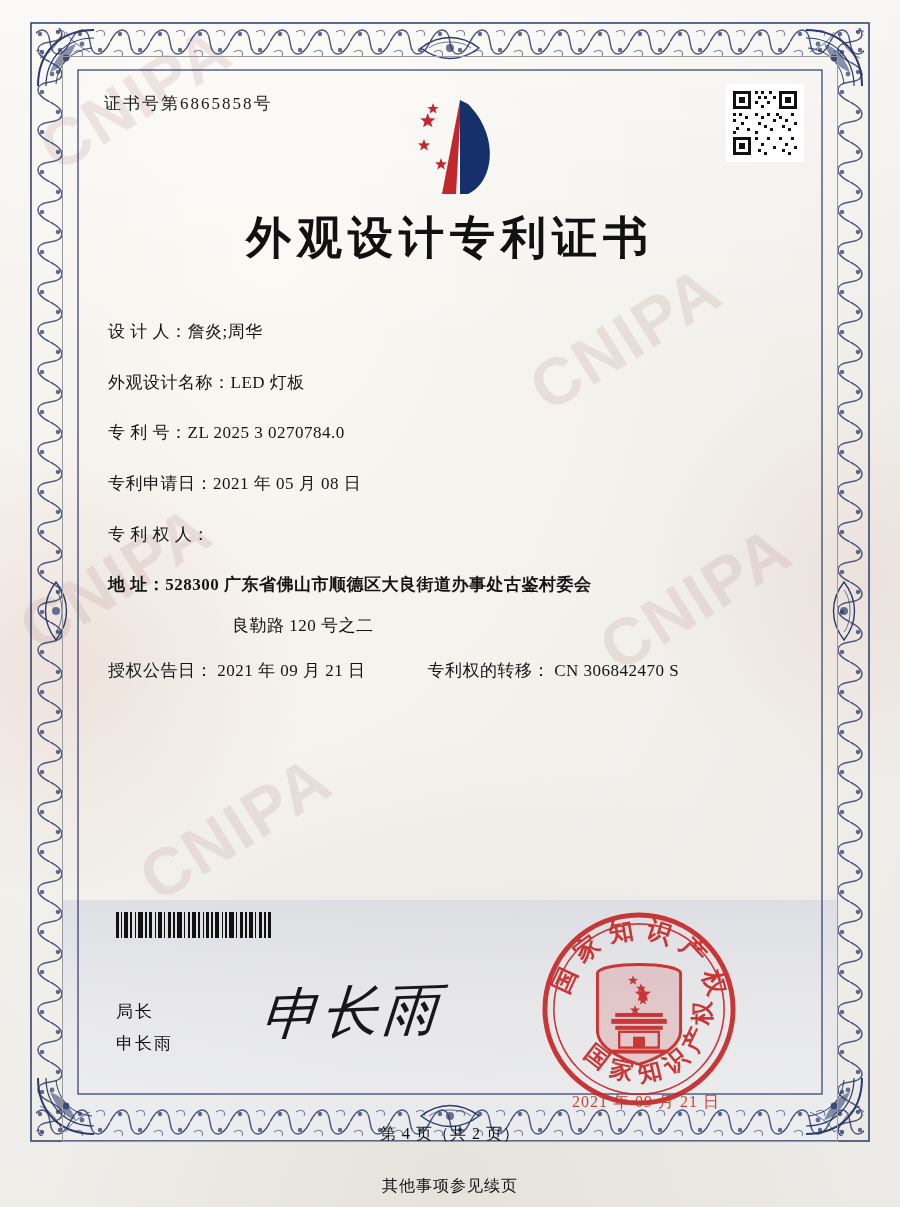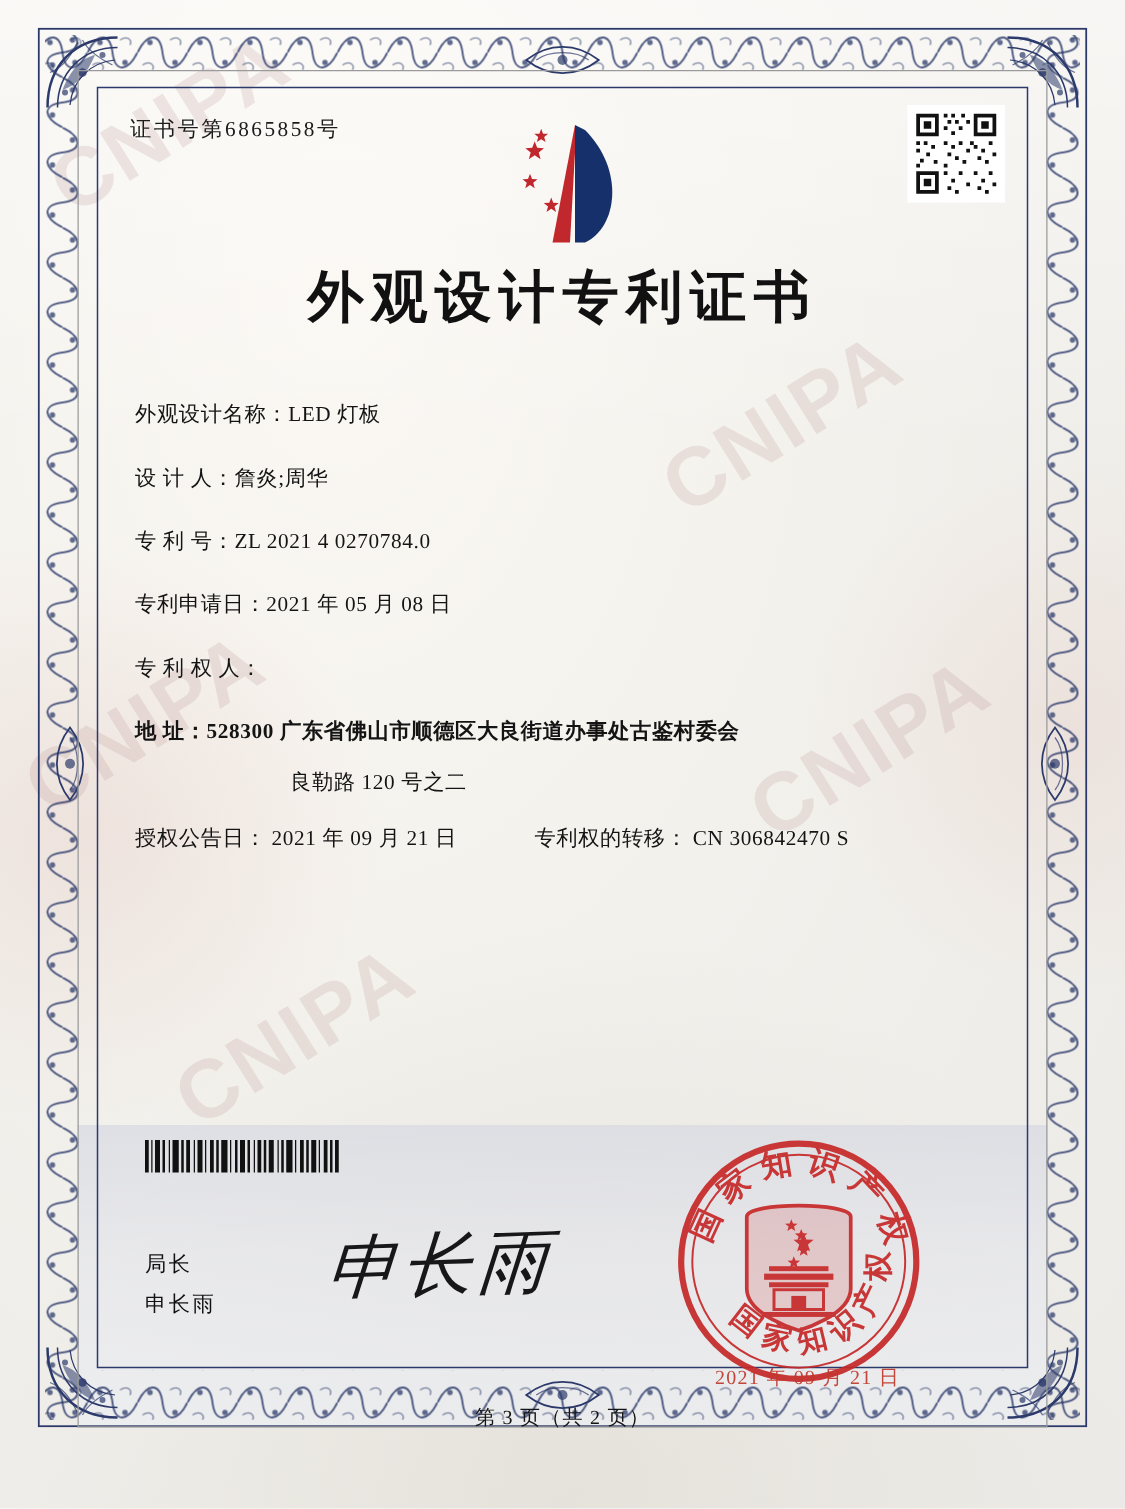--- a/index.html
+++ b/index.html
@@ -396,32 +396,32 @@
           <rect x="59" y="65" width="3" height="3"></rect>
       </g>
     </svg>
   </div>
 
   <div class="title">外观设计专利证书</div>
 
   <div class="fields">
 
     <div class="frow">
+      <span class="flabel">设  计  人：</span>
+      <span class="fvalue">詹炎;周华</span>
+    </div>
+
+    <div class="frow">
       <span class="flabel">外观设计名称：</span>
       <span class="fvalue">LED 灯板</span>
     </div>
 
     <div class="frow">
-      <span class="flabel">设  计  人：</span>
-      <span class="fvalue">詹炎;周华</span>
-    </div>
-
-    <div class="frow">
       <span class="flabel">专  利  号：</span>
-      <span class="fvalue">ZL 2021 4 0270784.0</span>
+      <span class="fvalue">ZL 2025 3 0270784.0</span>
     </div>
 
     <div class="frow">
       <span class="flabel">专利申请日：</span>
       <span class="fvalue">2021 年 05 月 08 日</span>
     </div>
 
     <div class="frow">
       <span class="flabel">专 利 权 人：</span>
     </div>
@@ -549,15 +549,16 @@
       <text font-size="25" font-weight="bold" fill="#c62828" font-family="'DejaVu Serif',serif" letter-spacing="10">
         <textPath href="#arcTop" startOffset="6%">国家知识产权局</textPath>
       </text>
       <text font-size="24" font-weight="bold" fill="#c62828" font-family="'DejaVu Serif',serif" letter-spacing="8">
         <textPath href="#arcBottom" startOffset="22%">国家知识产权局</textPath>
       </text>
     </g>
   </svg>
   <div class="seal-date">2021 年 09 月 21 日</div>
 
-  <div class="page-num">第 3 页（共 2 页）</div>
+  <div class="page-num">第 4 页（共 2 页）</div>
+  <div class="footnote">其他事项参见续页</div>
 
 </div>
 
 </body></html>

